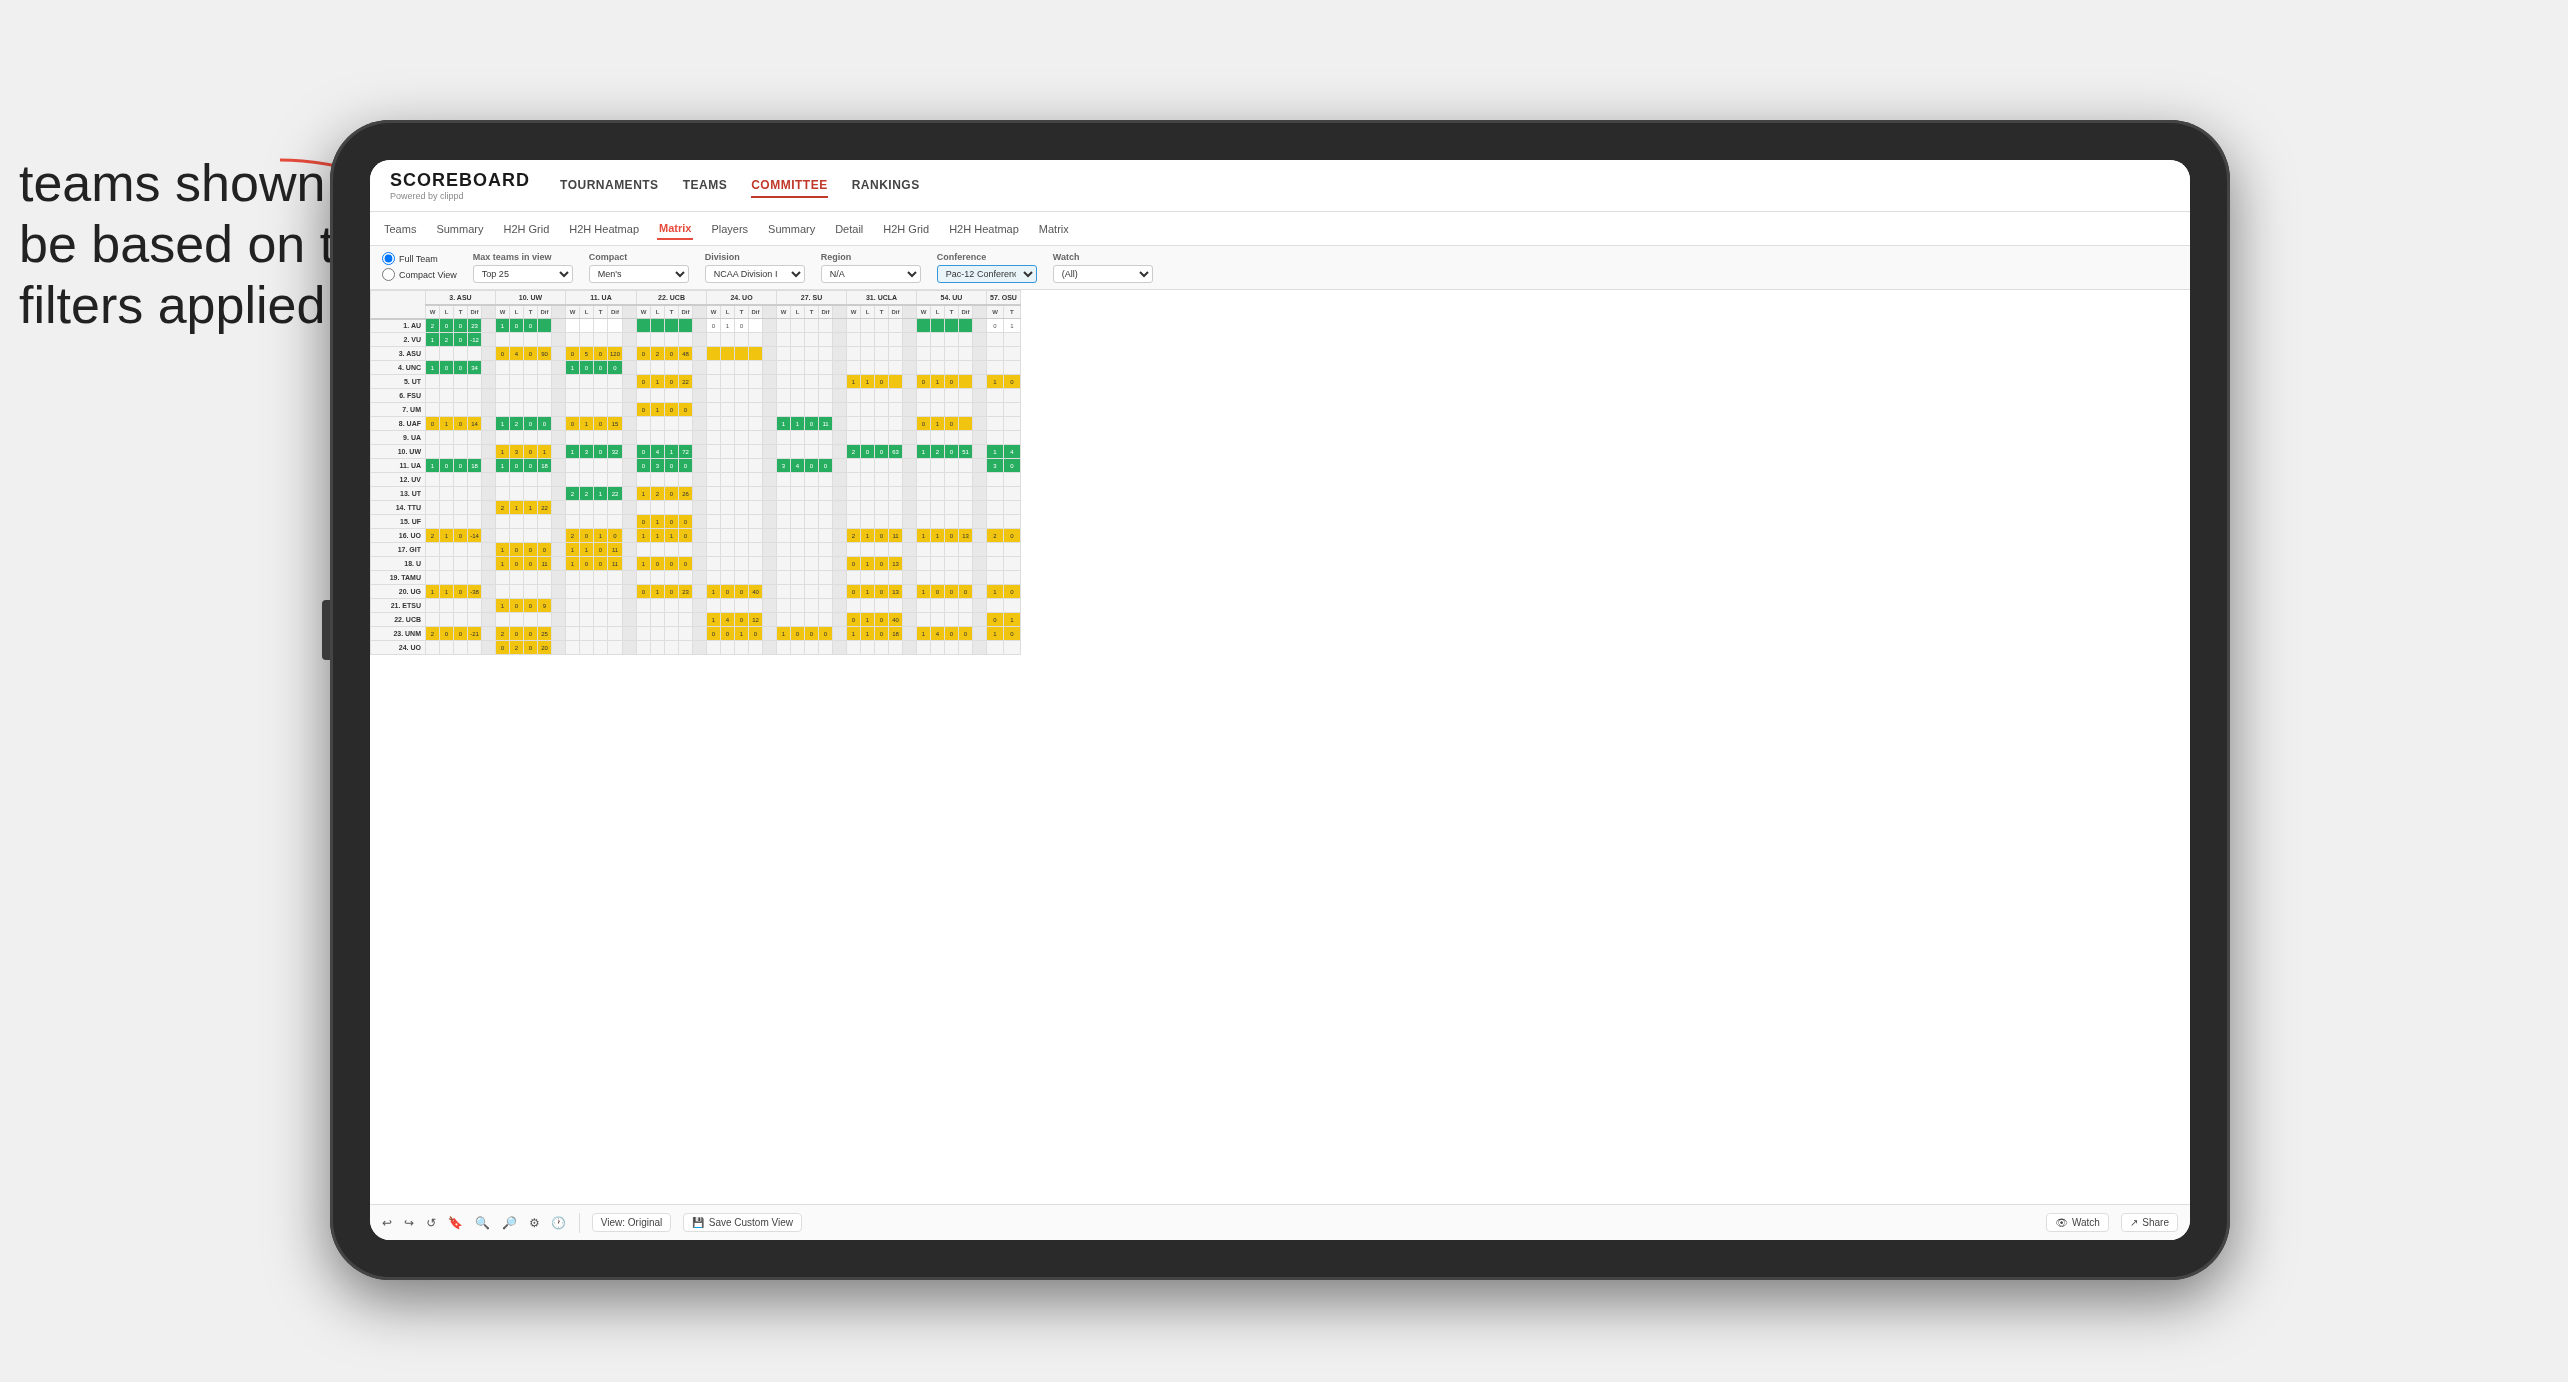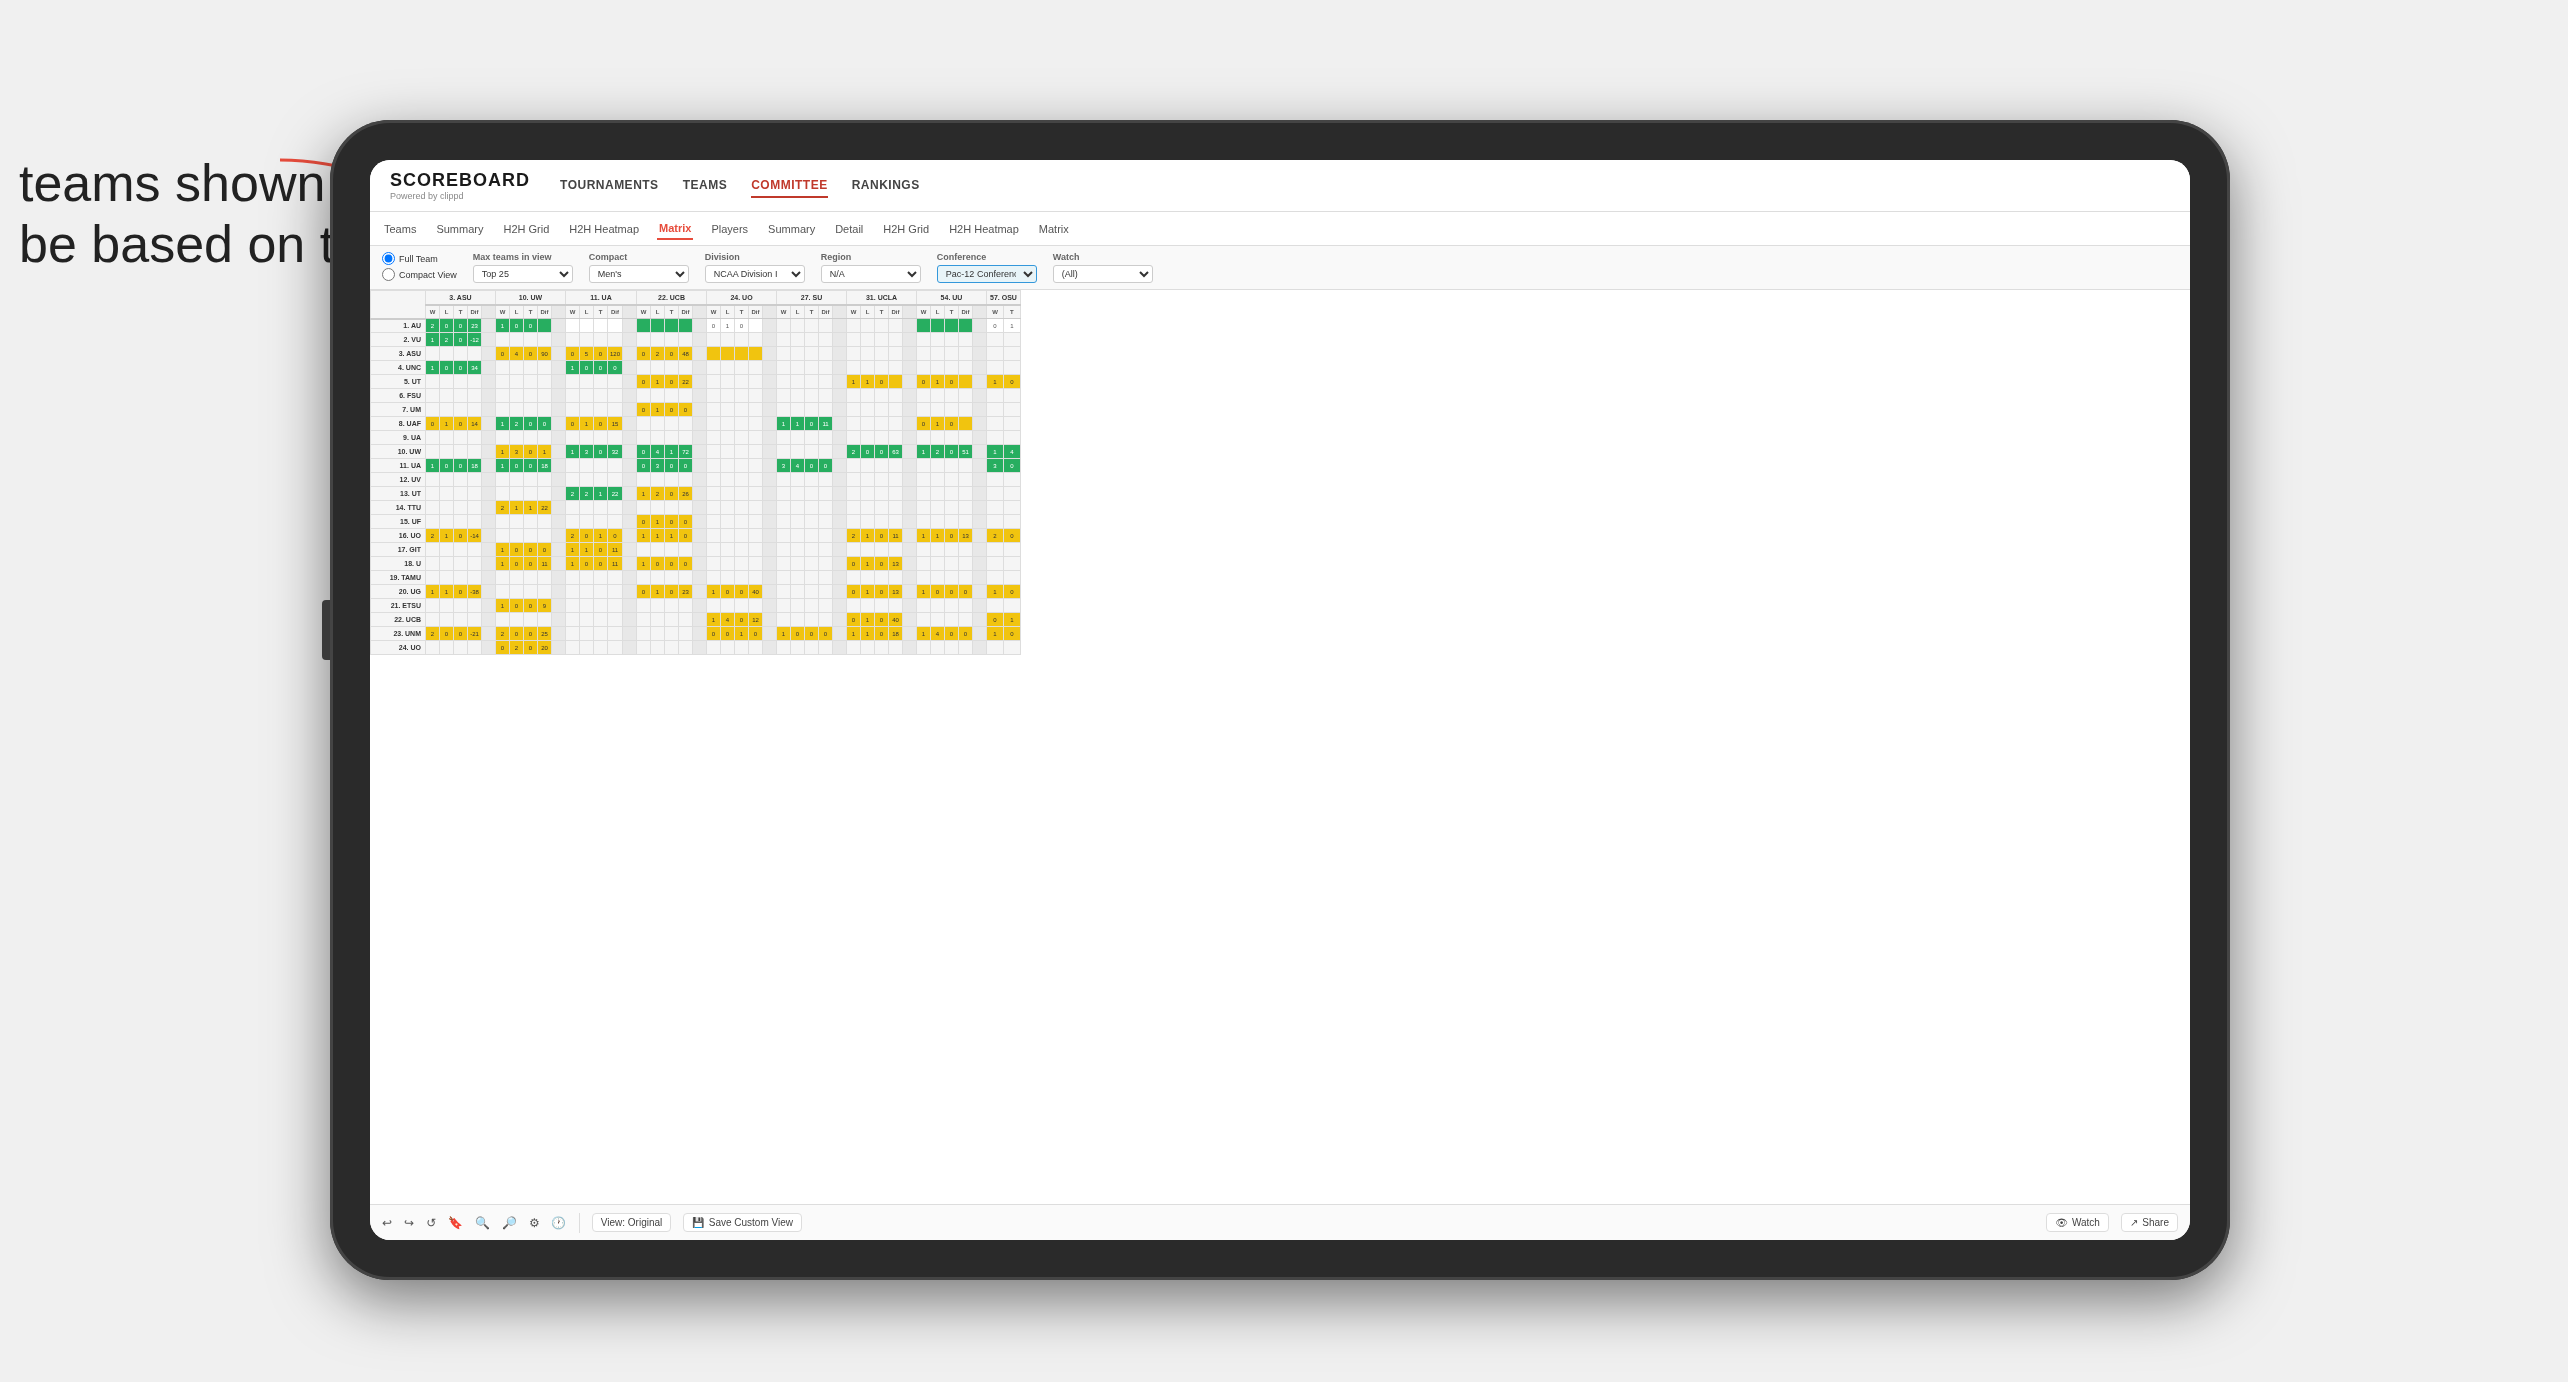--- a/index.html
+++ b/index.html
@@ -284,20 +284,21 @@
     }
   </style>
 </head>
 <body>
 
 <div class="annotation-text">
   <br>
   <br>
   <span>teams shown will</span><br>
   <span>be based on the</span><br>
+  <span>filters applied</span>
 </div>
 
 <svg class="arrow-svg" viewBox="0 0 600 350" xmlns="http://www.w3.org/2000/svg">
   <defs>
     <marker id="arrowhead" markerWidth="10" markerHeight="7" refX="10" refY="3.5" orient="auto">
       <polygon points="0 0, 10 3.5, 0 7" fill="#e74c3c"></polygon>
     </marker>
   </defs>
   <path d="M 80 60 C 200 60, 350 150, 470 290" stroke="#e74c3c" stroke-width="3" fill="none" marker-end="url(#arrowhead)"></path>
 </svg>

